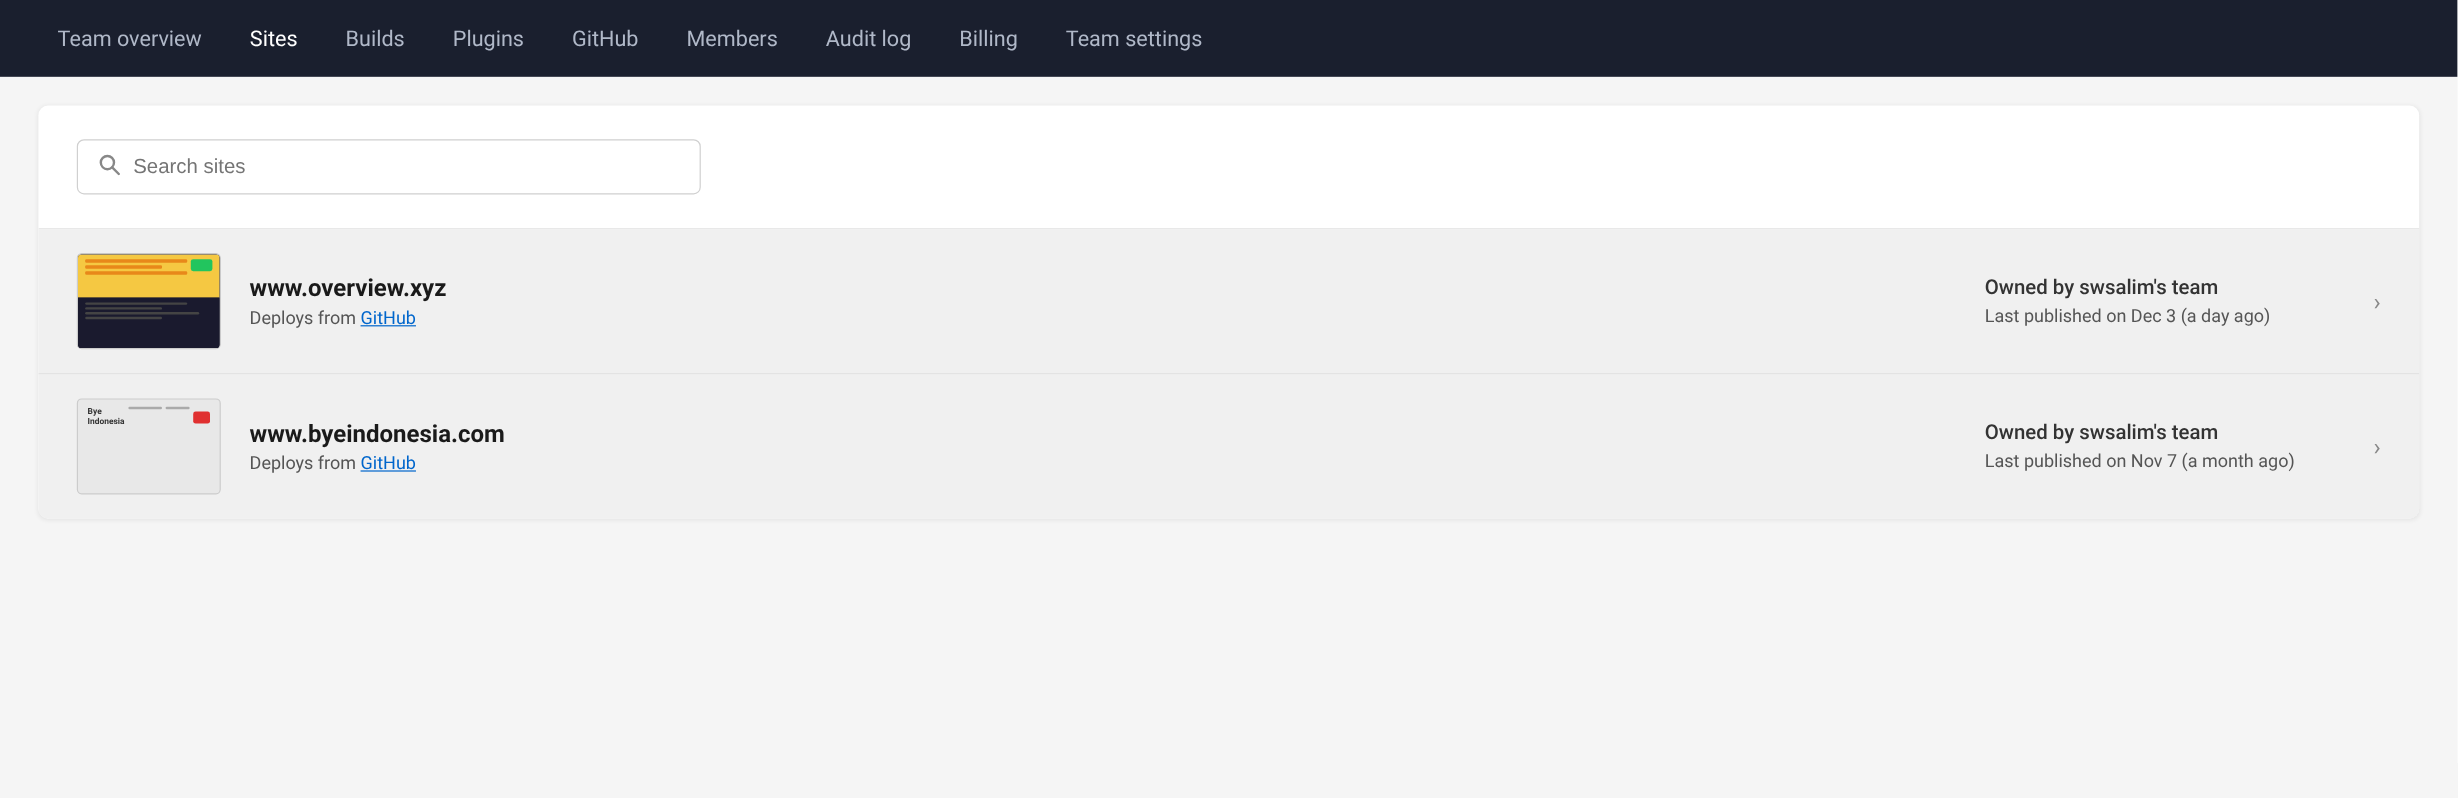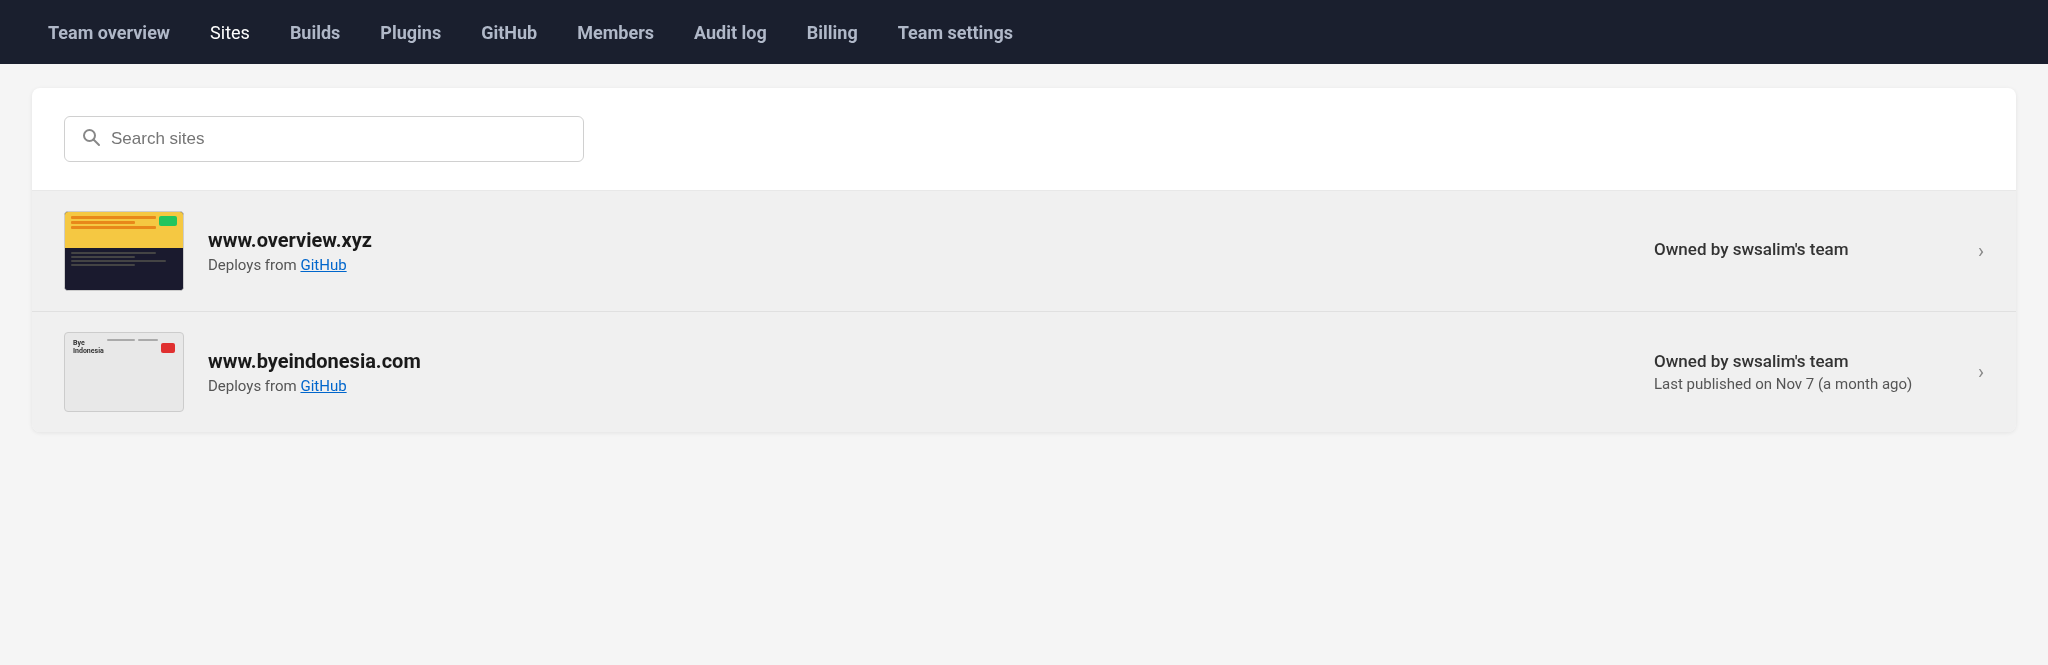--- a/index.html
+++ b/index.html
@@ -19,21 +19,20 @@
       gap: 8px;
     }
     .nav-item {
       color: #b0b8c8;
       font-size: 18px;
       padding: 8px 16px;
       cursor: pointer;
       text-decoration: none;
       white-space: nowrap;
       border-radius: 4px;
-      font-weight: bold;
     }
     .nav-item.active {
       color: #ffffff;
       font-weight: 400;
     }
 
     
     .main-content {
       padding: 24px 32px;
     }
@@ -281,20 +280,21 @@
           </div>
         </div>
         <div class="site-info">
           <div class="site-name">www.overview.xyz</div>
           <div class="site-deploy">
             <span>Deploys from </span><a href="#">GitHub</a>
           </div>
         </div>
         <div class="site-meta">
           <div class="site-owner">Owned by swsalim's team</div>
+          <div class="site-published">Last published on Dec 3 (a day ago)</div>
         </div>
         <span class="chevron-icon">›</span>
       </div>
 
       <div class="site-item">
         <div class="site-thumbnail thumb-2">
           <div class="thumb-2-title">Bye Indonesia</div>
           <div class="thumb-2-line"></div>
           <div class="thumb-2-line" style="width:50%"></div>
           <div class="thumb-2-btn"></div>

